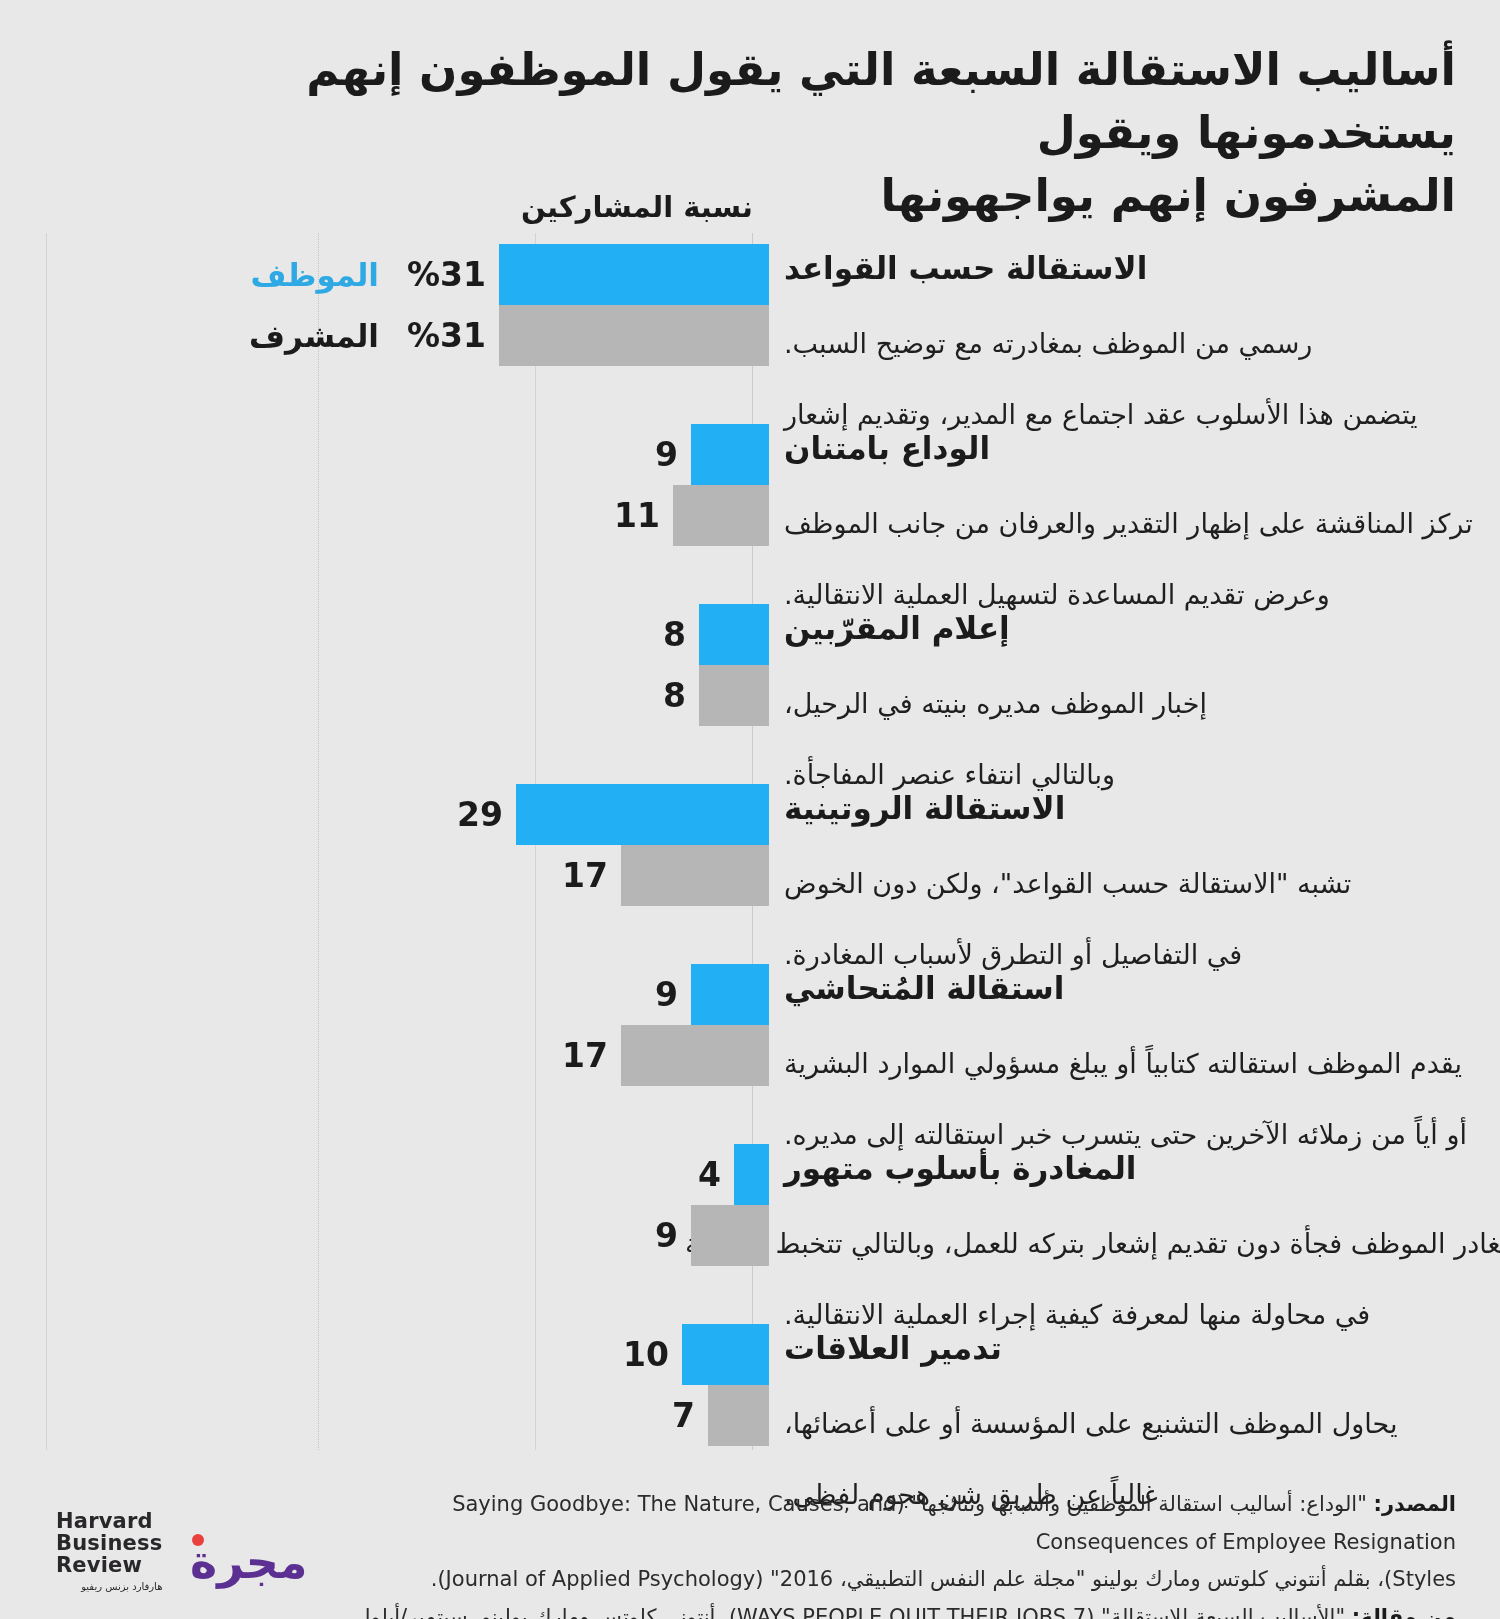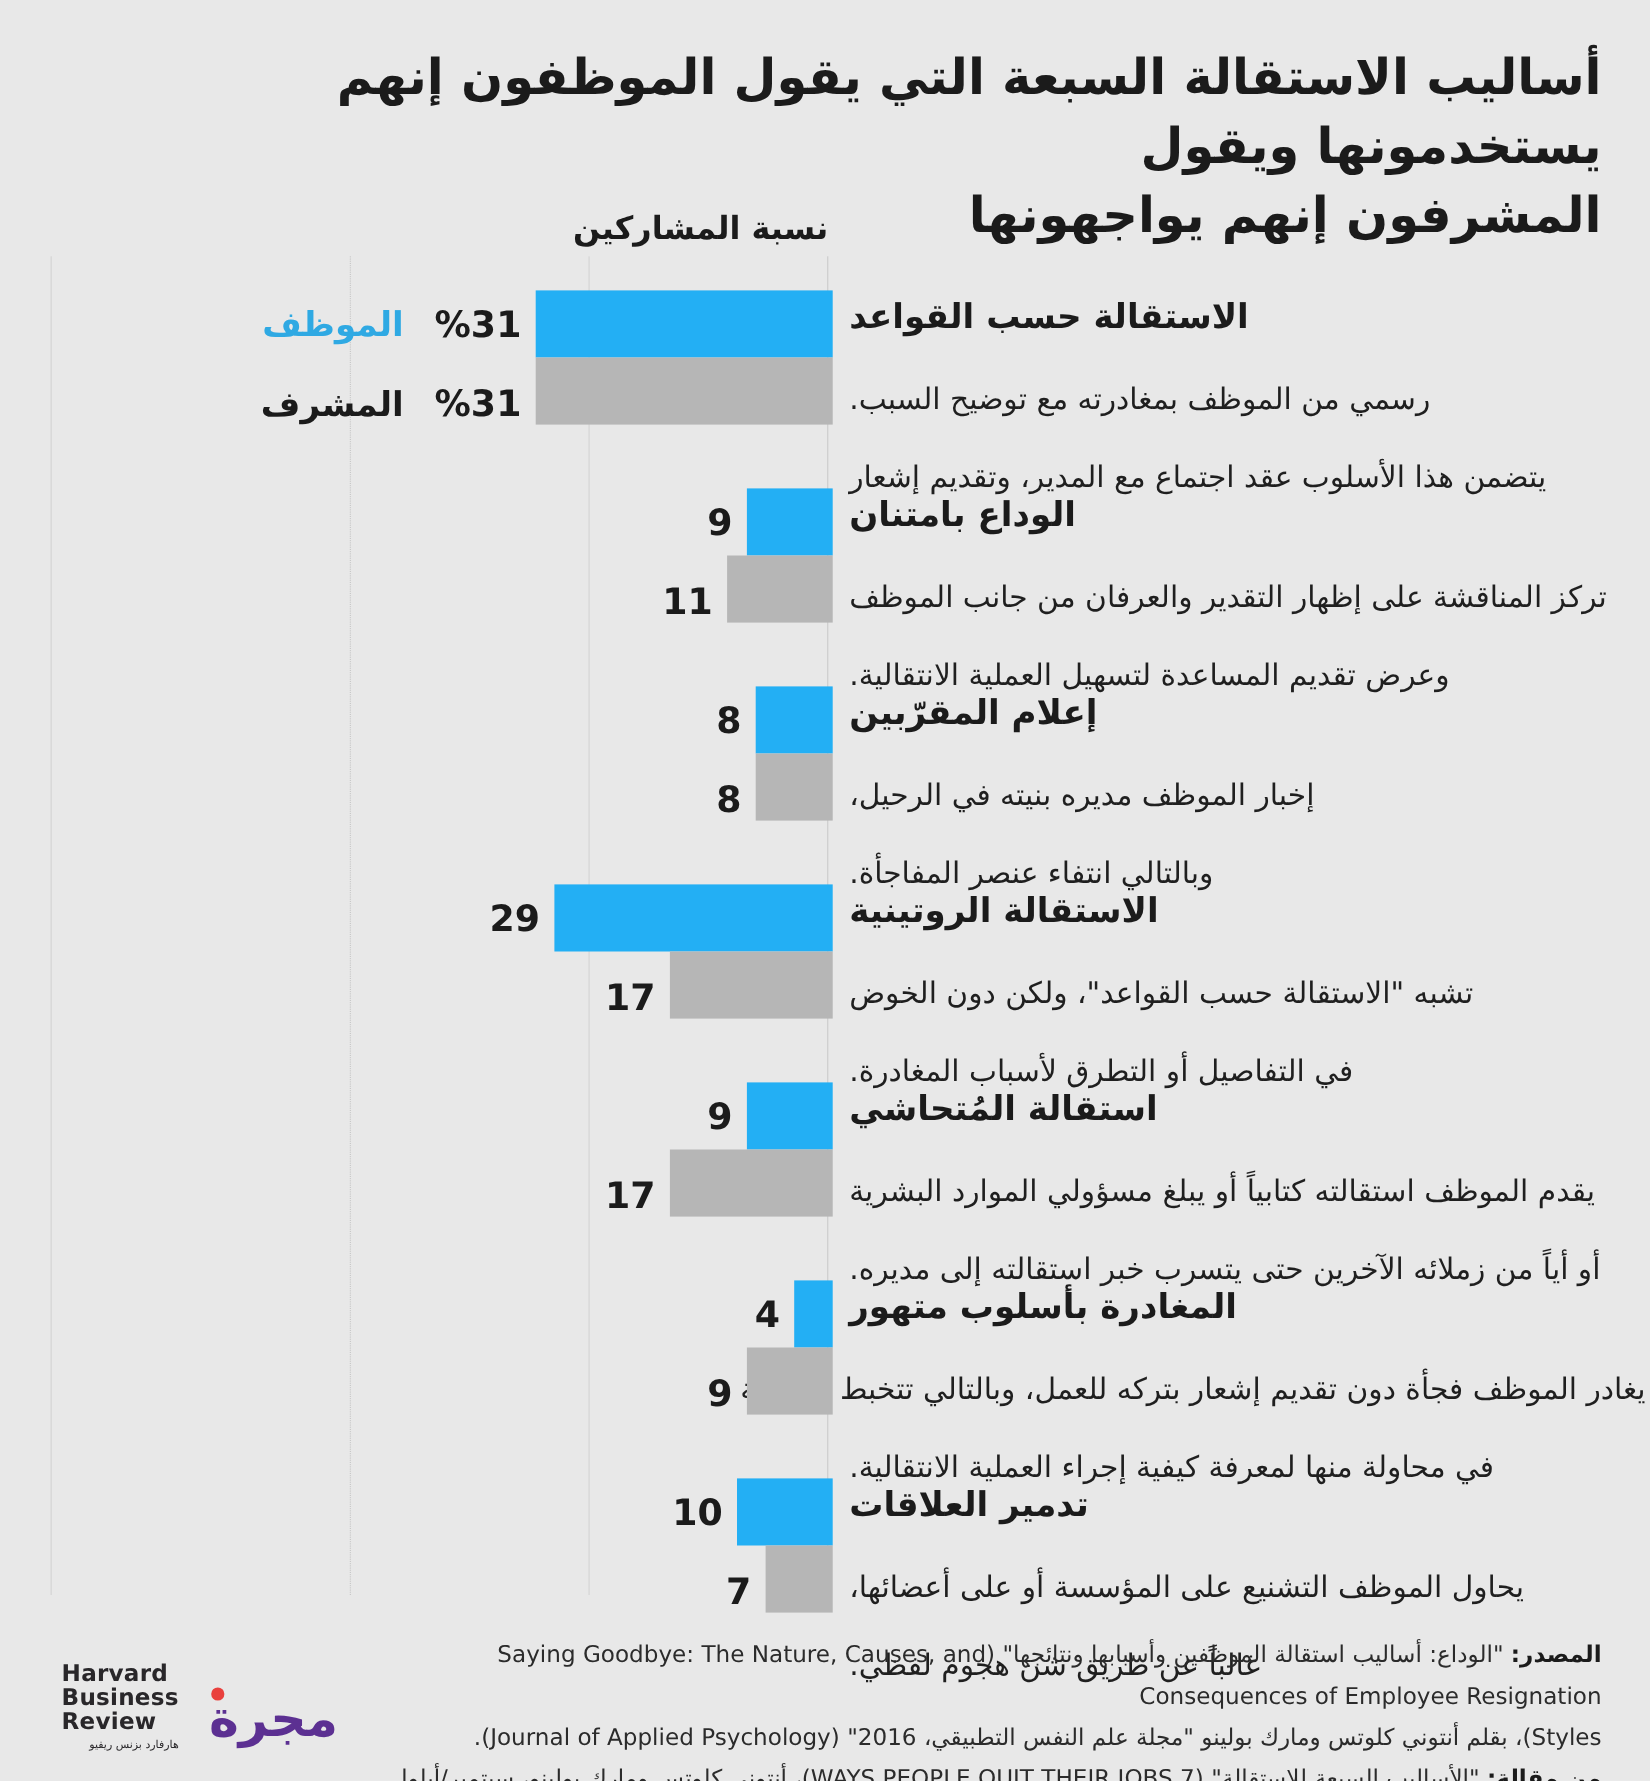--- a/index.html
+++ b/index.html
@@ -17,26 +17,26 @@
   .axis-label{
     position:absolute;top:190px;right:747px;direction:rtl;white-space:nowrap;
     font-size:29px;font-weight:bold;color:var(--text-dark,#1b1b1b);
   }
   
   .grid{position:absolute;top:233px;height:1217px;width:0;}
   .grid.solid{border-left:1px solid #d3d3d3;}
   .grid.dotted{border-left:1px dotted #c5c5c5;}
   .grid.axis{border-left:1px solid #cacaca;}
   
-  .row{position:absolute;left:4px;width:1368px;height:122px;margin-top:20px;}
+  .row{position:absolute;left:16px;width:1368px;height:122px;}
   .bar-line{
     position:absolute;left:0;top:0;width:753px;height:61px;
     display:flex;align-items:center;justify-content:flex-end;
   }
-  .bar-line.sup{top:61px;align-items:flex-end;}
+  .bar-line.sup{top:61px;}
   .bar{height:61px;flex:0 0 auto;position:relative;z-index:2;}
   .bar.blue{background:var(--employee-blue,#23aff4);}
   .bar.gray{background:var(--supervisor-gray,#b6b6b6);}
   .value{
     direction:ltr;unicode-bidi:isolate;font-weight:bold;font-size:33px;
     color:var(--text-dark,#1b1b1b);margin-right:13px;white-space:nowrap;
   }
   .legend-label{font-weight:bold;font-size:31px;margin-right:28px;white-space:nowrap;direction:rtl;}
   .legend-label.emp{color:var(--legend-blue-text,#2fa9e3);}
   .legend-label.sup-c{color:var(--text-dark,#1b1b1b);}

